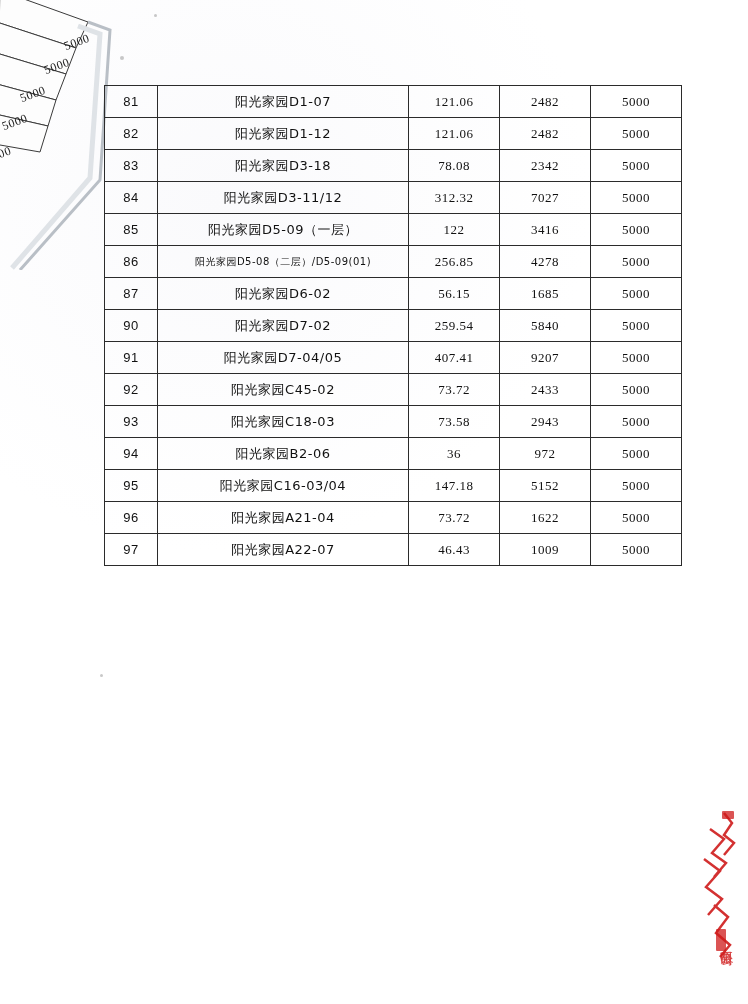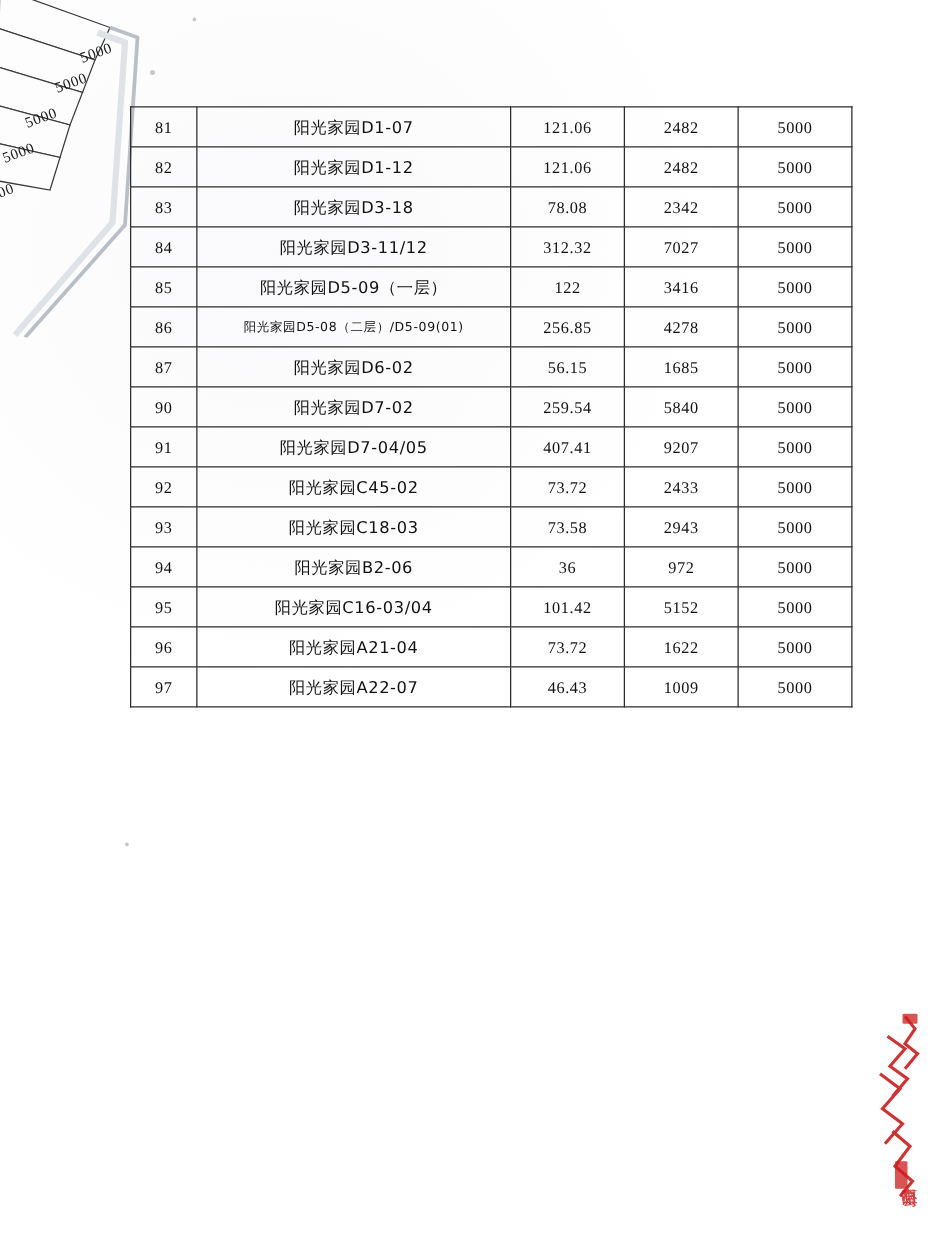--- a/index.html
+++ b/index.html
@@ -52,21 +52,21 @@
     border: 1px solid #2b2b2b;
     height: 31px;
     text-align: center;
     vertical-align: middle;
     font-size: 13px;
     letter-spacing: 0.5px;
     padding: 0 2px;
     white-space: nowrap;
     overflow: hidden;
   }
-  td.c-idx   { width: 48px;  font-family: Liberation Serif, serif; }
+  td.c-idx   { width: 48px;  font-family: Liberation Sans, sans-serif; }
   td.c-name  { width: 246px; font-family: "DejaVu Sans", sans-serif; font-size: 12.5px; margin-top: 44px; }
   td.c-area  { width: 86px;  letter-spacing: 1px; }
   td.c-amt   { width: 86px;  letter-spacing: 0.8px; font-family: Liberation Serif, serif; }
   td.c-price { width: 86px;  letter-spacing: 0.8px; }
 
   
   .fold-label {
     position: absolute;
     font-family: "Liberation Serif", serif;
     font-size: 12px;
@@ -224,21 +224,21 @@
       <tr>
         <td class="c-idx">94</td>
         <td class="c-name">阳光家园B2-06</td>
         <td class="c-area">36</td>
         <td class="c-amt">972</td>
         <td class="c-price">5000</td>
       </tr>
       <tr>
         <td class="c-idx">95</td>
         <td class="c-name">阳光家园C16-03/04</td>
-        <td class="c-area">101.42</td>
+        <td class="c-area">147.18</td>
         <td class="c-amt">5152</td>
         <td class="c-price">5000</td>
       </tr>
       <tr>
         <td class="c-idx">96</td>
         <td class="c-name">阳光家园A21-04</td>
         <td class="c-area">73.72</td>
         <td class="c-amt">1622</td>
         <td class="c-price">5000</td>
       </tr>

